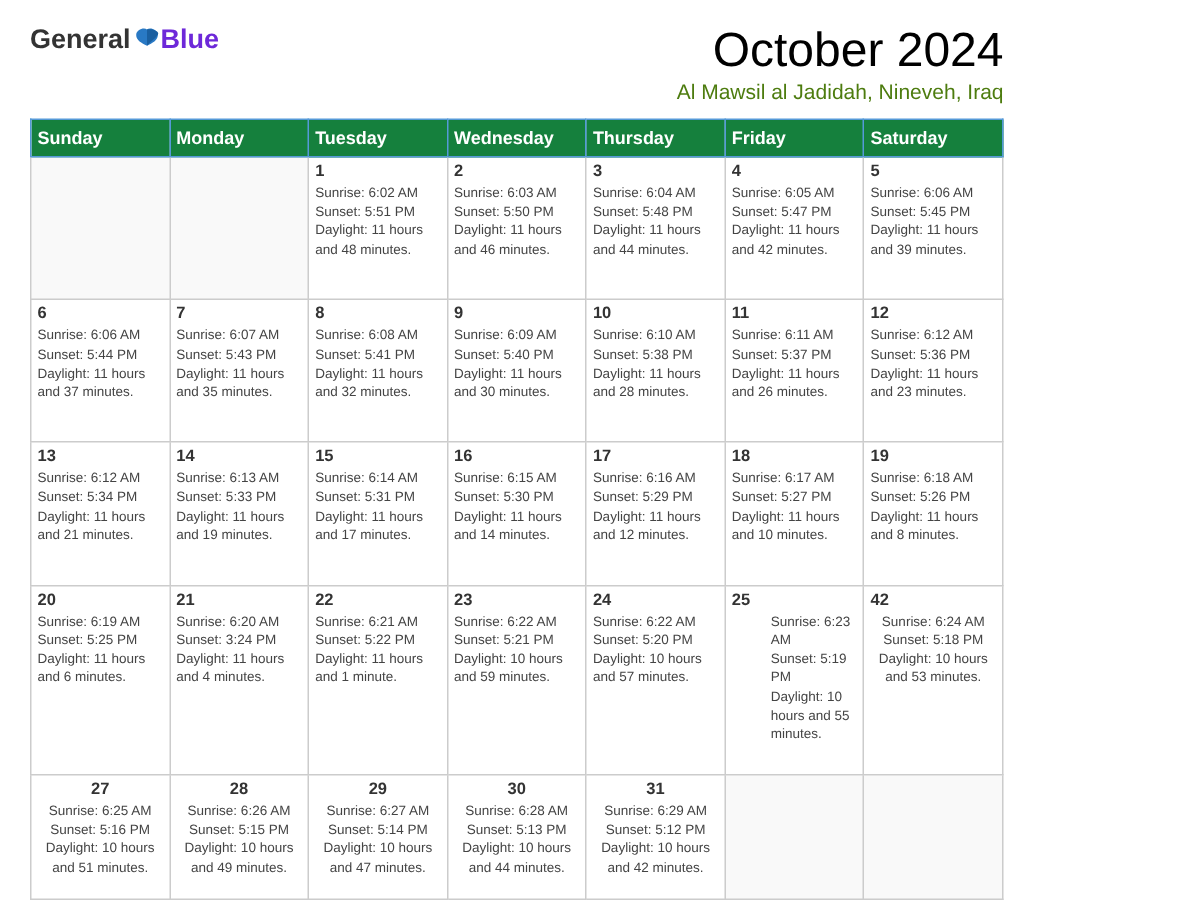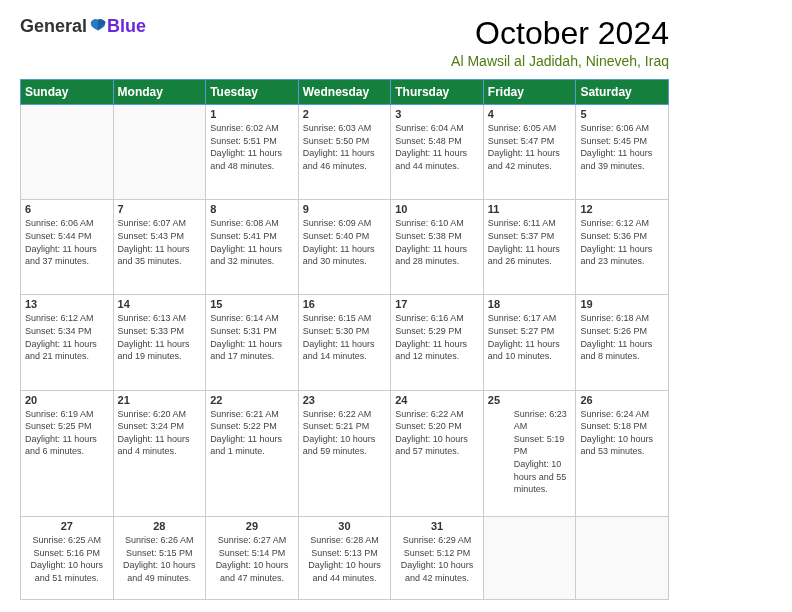--- a/index.html
+++ b/index.html
@@ -290,22 +290,22 @@
 Sunset: 5:20 PM
 Daylight: 10 hours and 57 minutes.</div>
           </td>
           <td>
             <span class="day-number">25</span>
             <div class="day-info" style="white-space: pre-line; margin-left: 26px;">Sunrise: 6:23 AM
 Sunset: 5:19 PM
 Daylight: 10 hours and 55 minutes.</div>
           </td>
           <td>
-            <span class="day-number">26</span>
-            <div class="day-info" style="white-space: pre-line;">Sunrise: 6:24 AM
+            <span class="day-number">42</span>
+            <div class="day-info" style="white-space: pre-line; text-align: center;">Sunrise: 6:24 AM
 Sunset: 5:18 PM
 Daylight: 10 hours and 53 minutes.</div>
           </td>
         </tr>
         <tr>
           <td>
             <span class="day-number">27</span>
             <div class="day-info" style="white-space: pre-line;">Sunrise: 6:25 AM
 Sunset: 5:16 PM
 Daylight: 10 hours and 51 minutes.</div>

